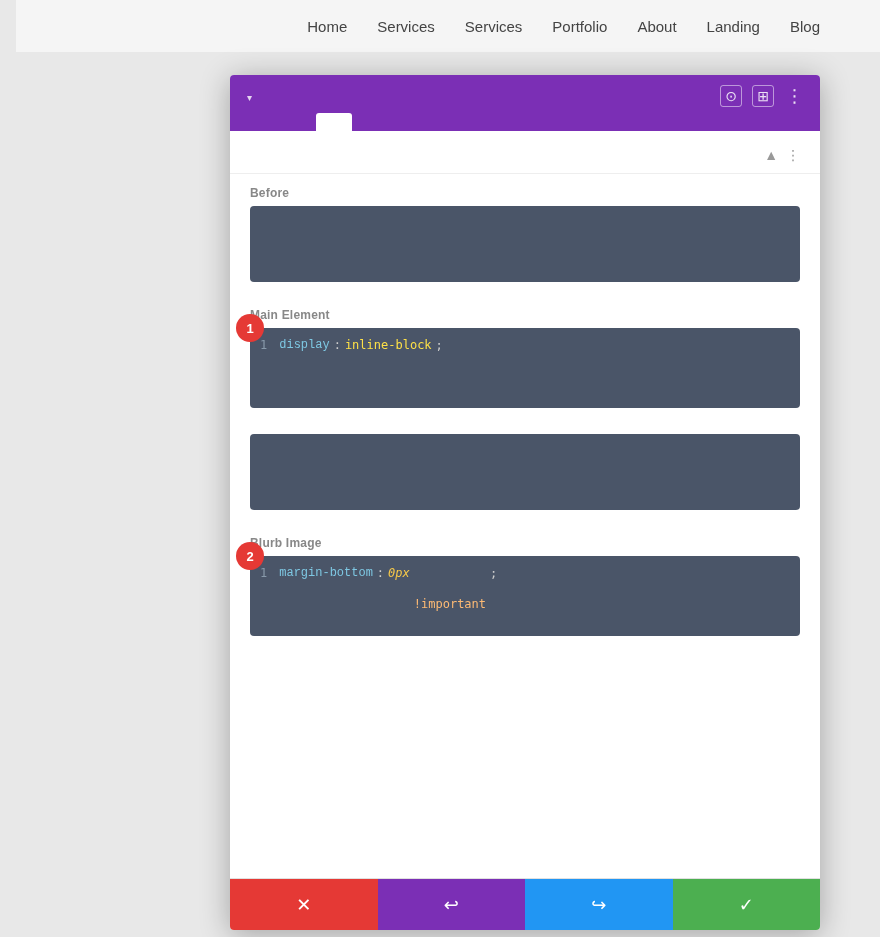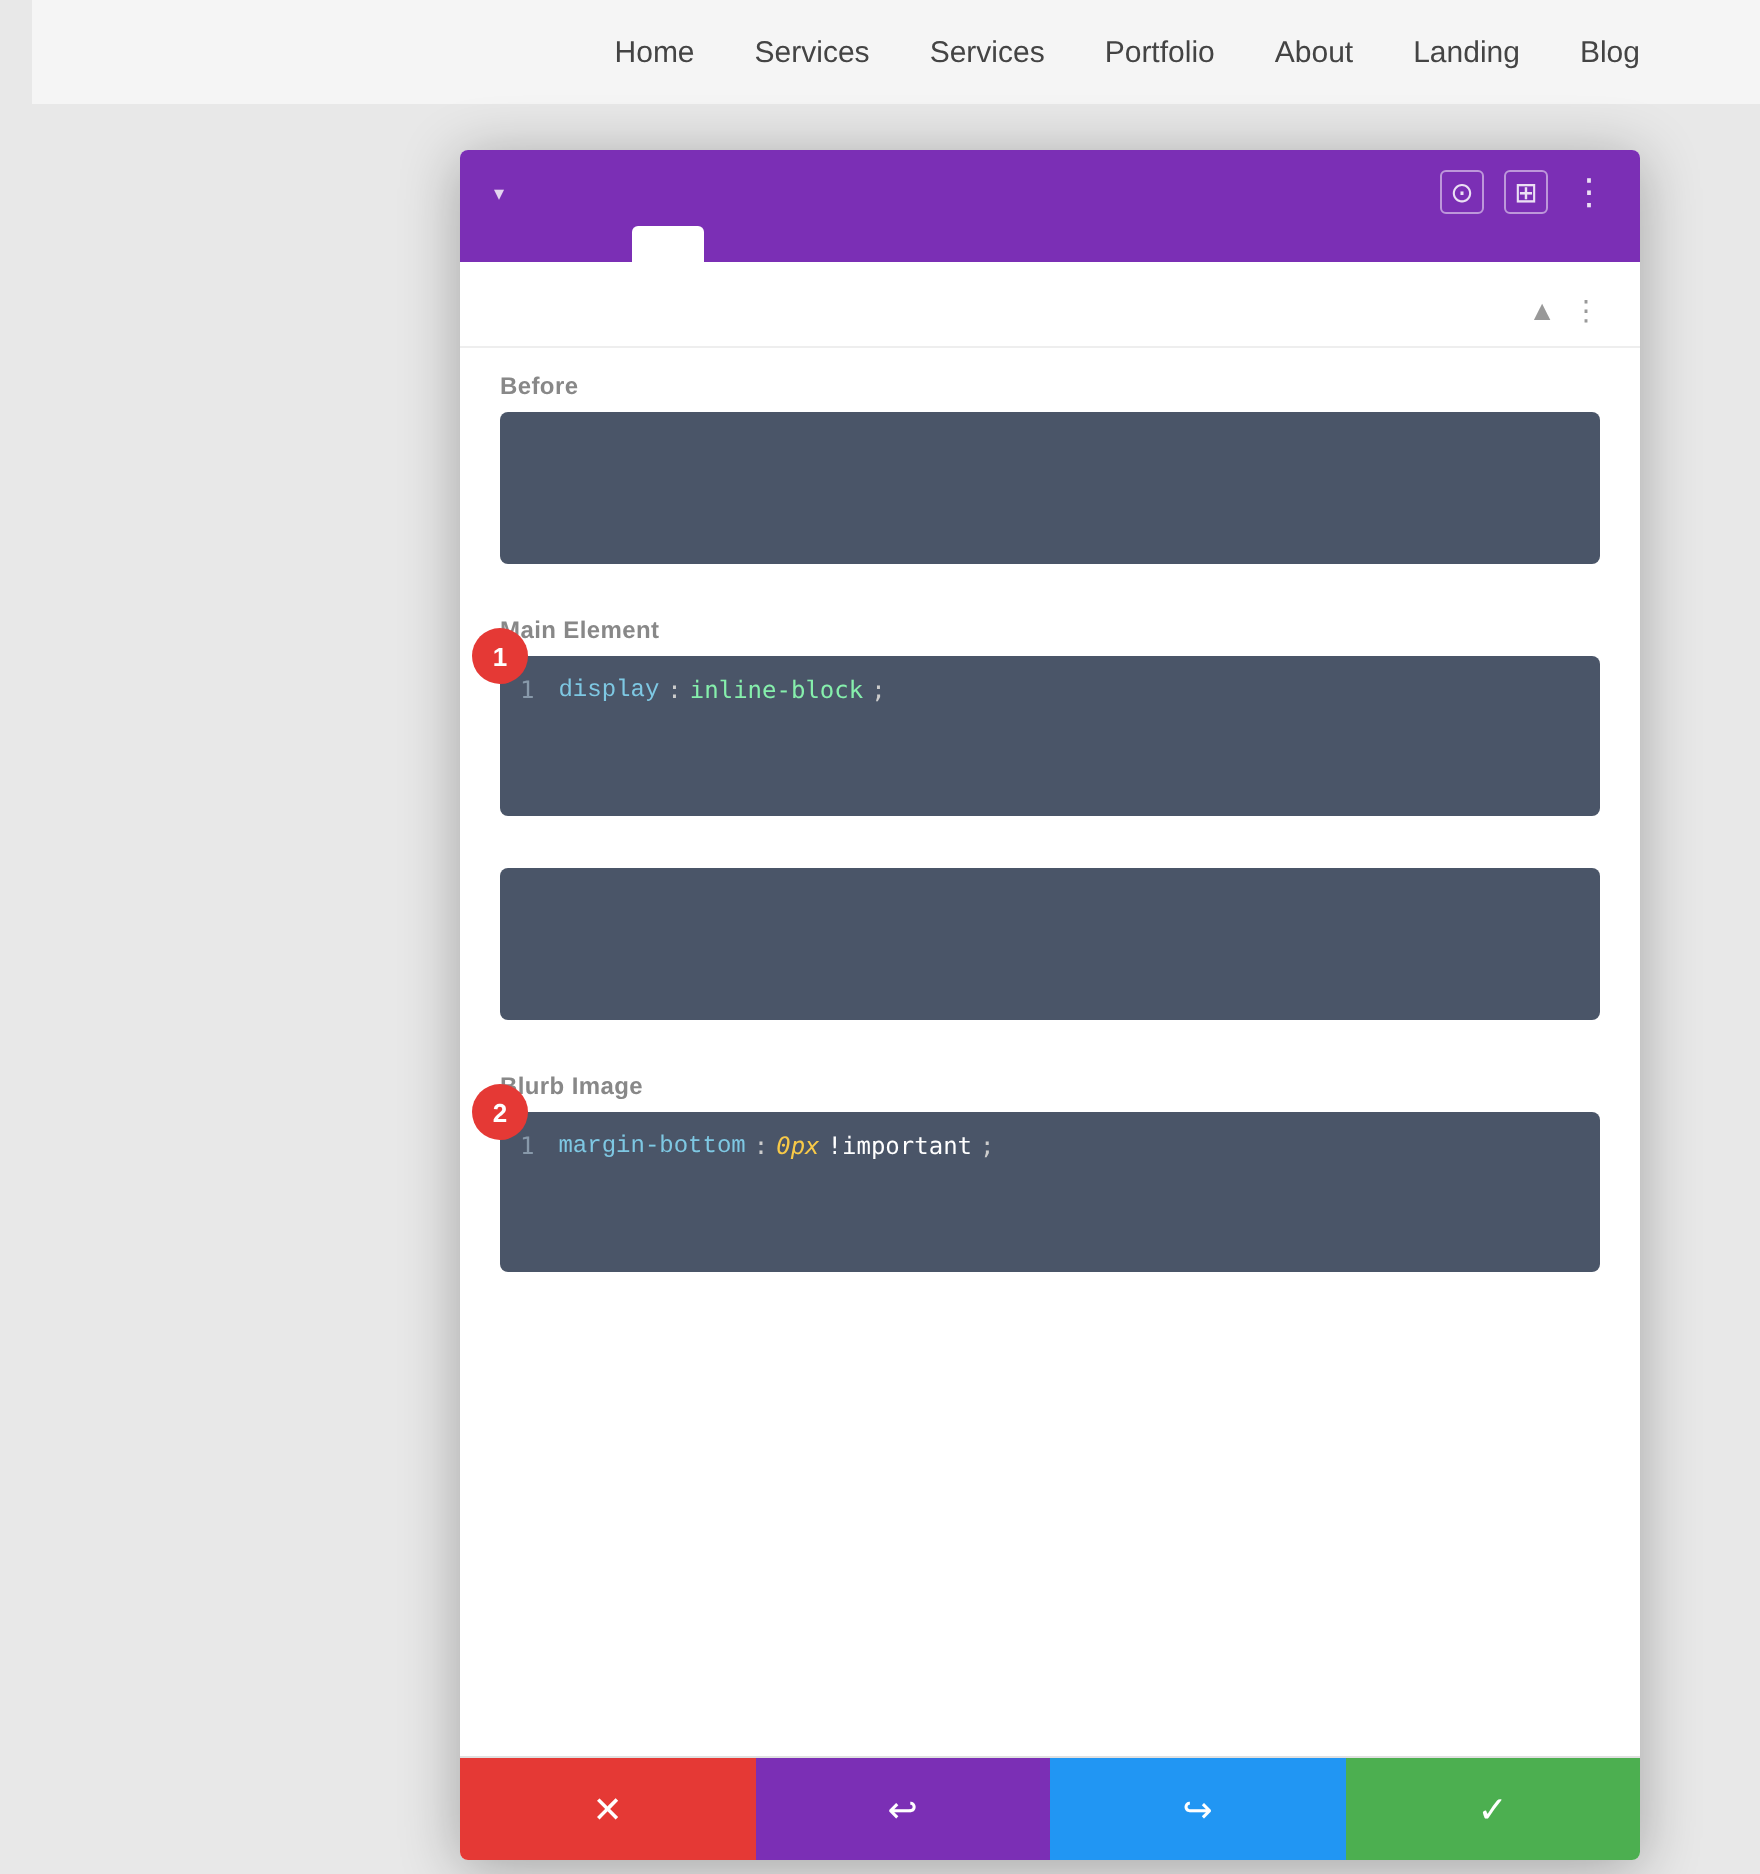--- a/index.html
+++ b/index.html
@@ -215,25 +215,26 @@
       color: #7ec8e3;
       font-family: Liberation Mono, monospace;
     }
 
     .css-val-num {
       color: #f7c948;
       font-style: italic;
     }
 
     .css-val-str {
-      color: #86efac;
+      color: #fde047;
     }
 
     .css-important {
-      color: #ffffff;
+      color: #fdba74;
+      margin-top: 31px;
     }
 
     .css-punctuation {
       color: #ccc;
     }
 
     
     .badge {
       position: absolute;
       left: -14px;

